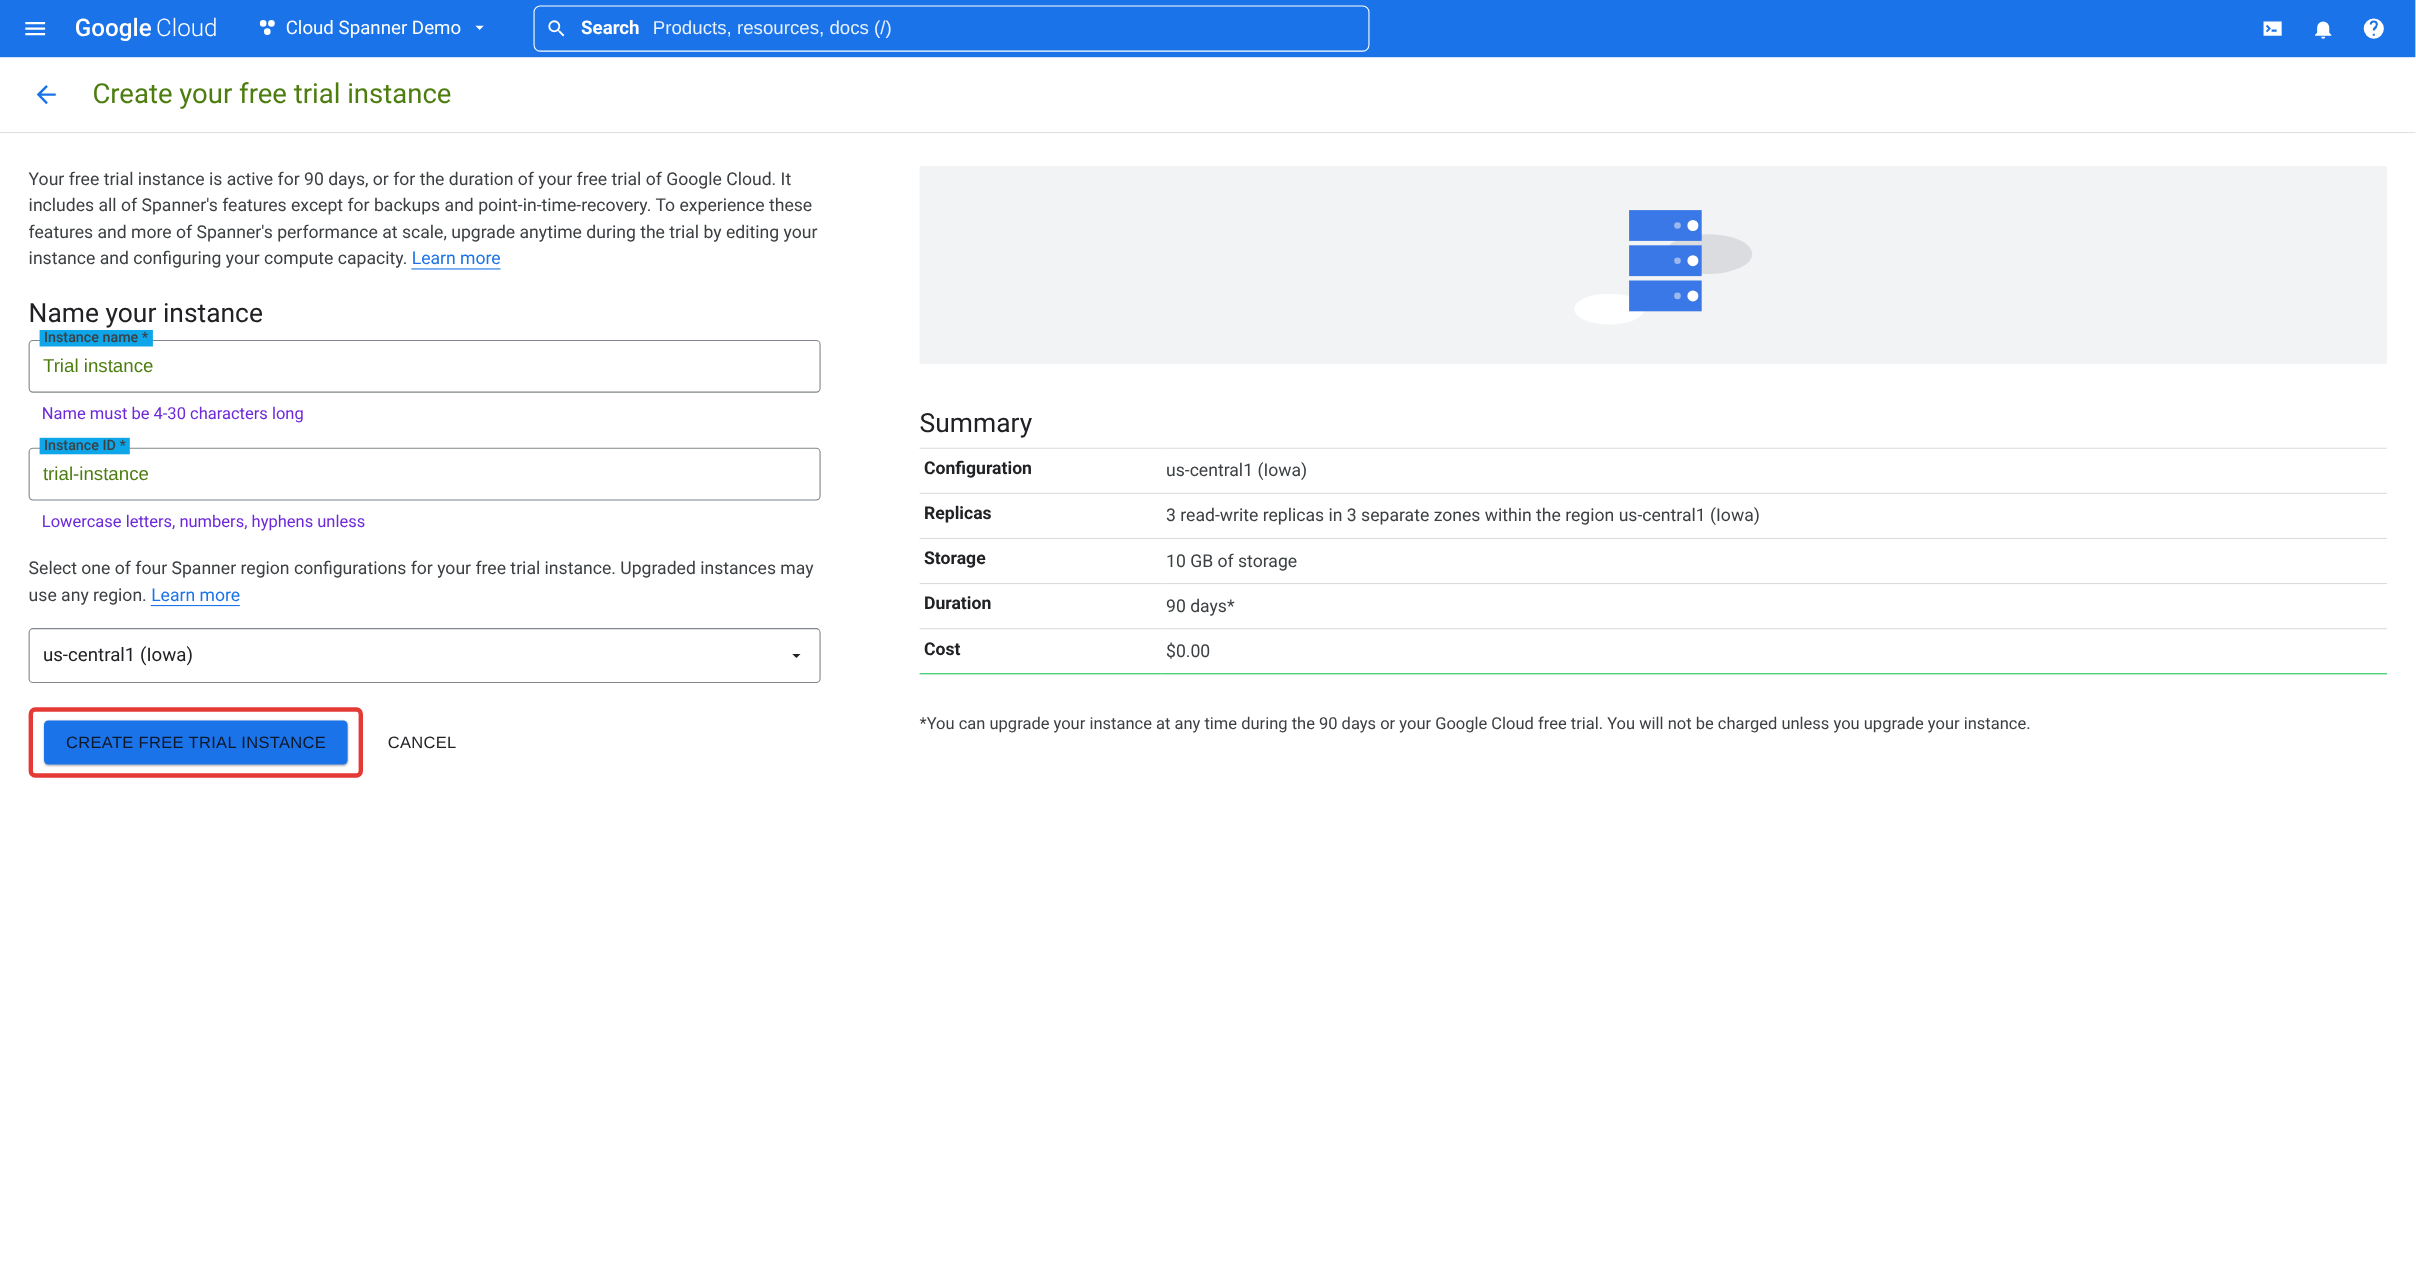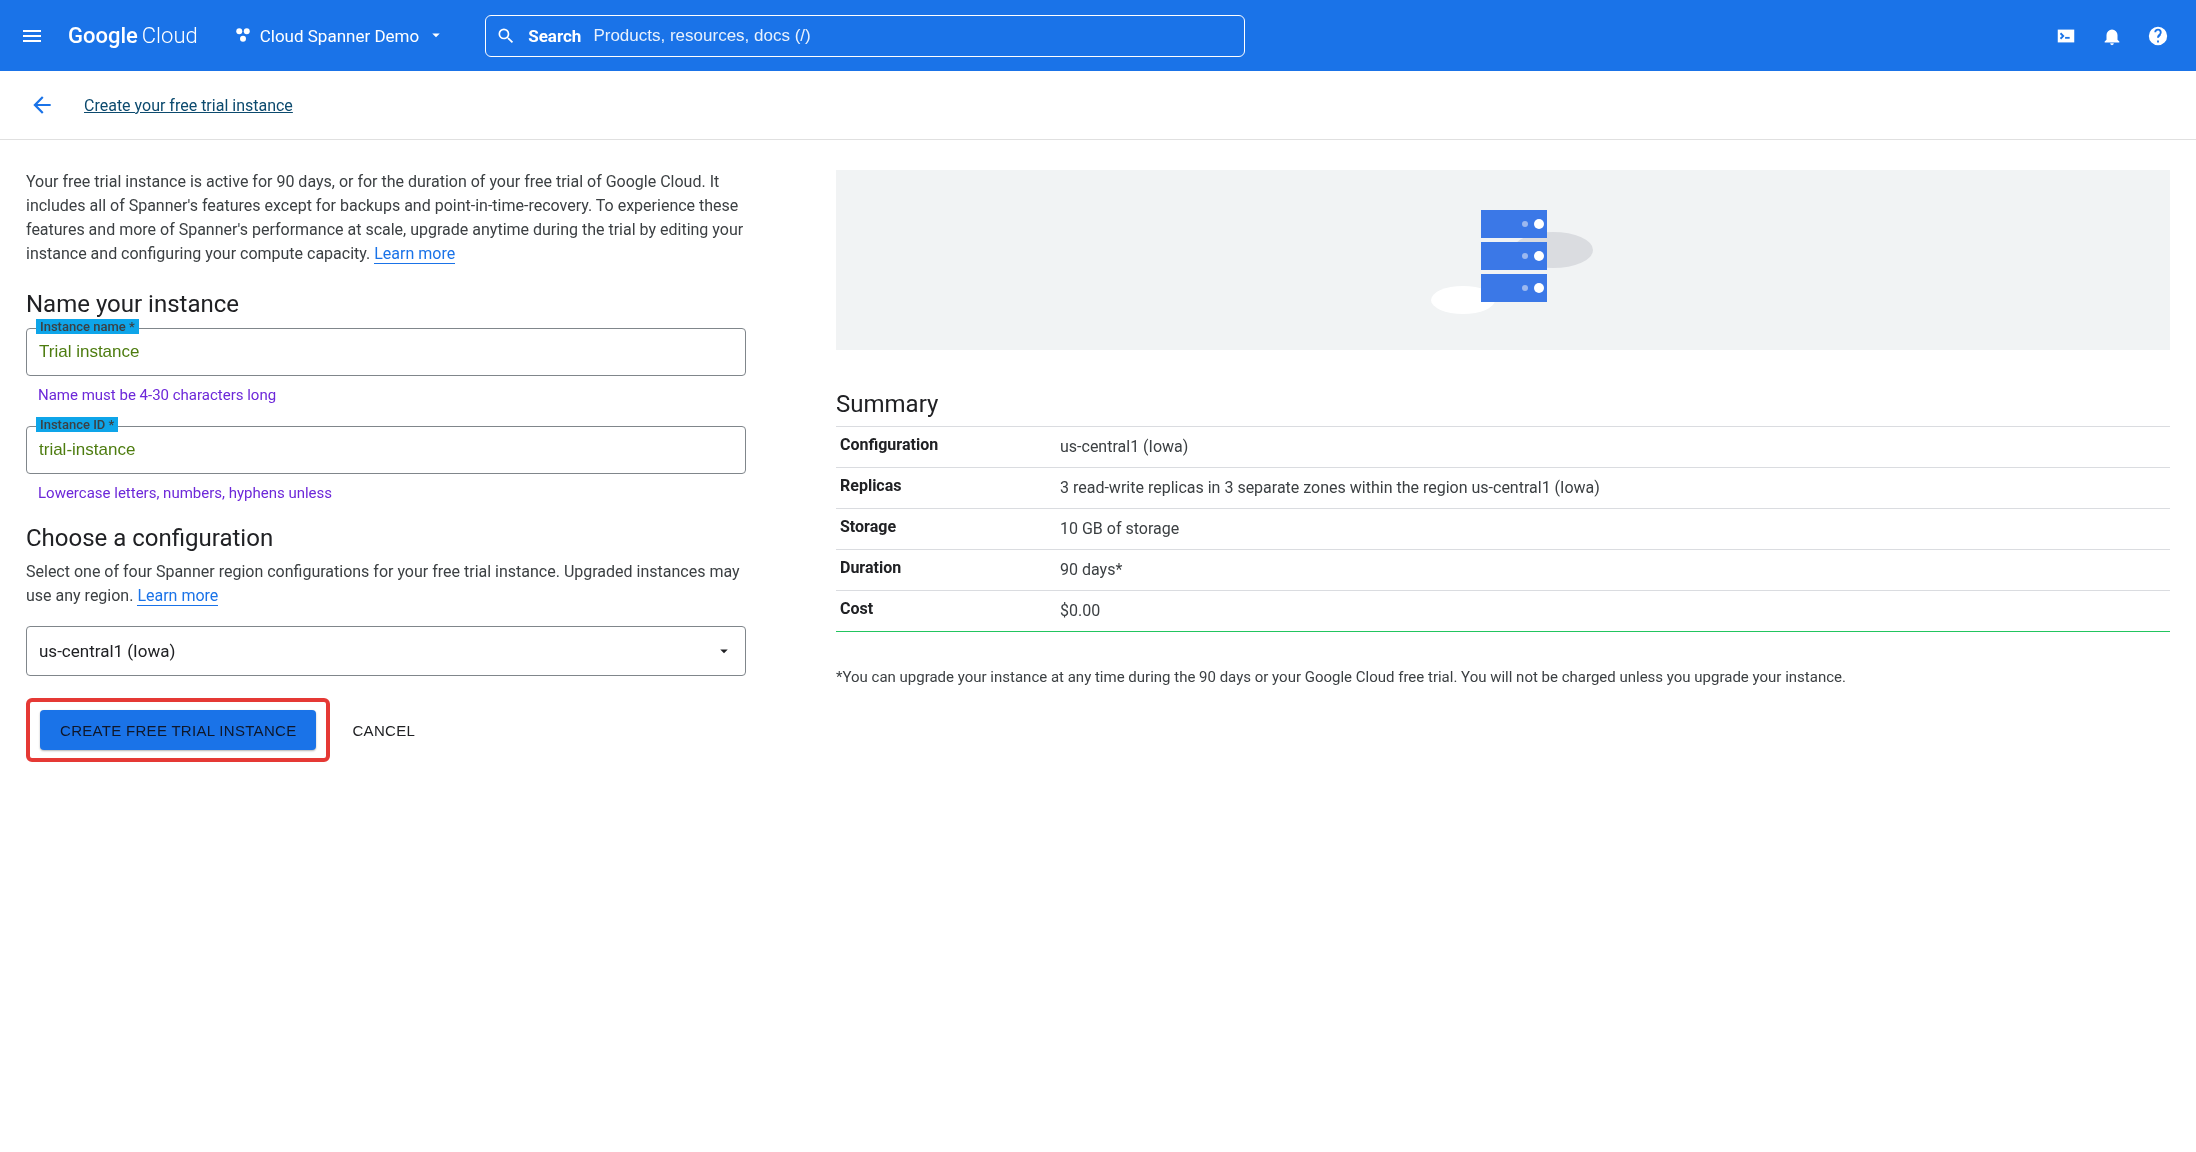--- a/index.html
+++ b/index.html
@@ -6,21 +6,21 @@
   body {
     font-family: 'Google Sans', Roboto, Arial, sans-serif;
     font-size: 14px;
     color: #202124;
     background: #fff;
   }
   
   .topbar {
     display: flex;
     align-items: center;
-    height: 71px;
+    height: 52px;
     background: #1a73e8;
     color: #fff;
     padding: 0 12px;
     gap: 12px;
   }
   .topbar .iconbtn {
     width: 40px; height: 40px;
     display: flex; align-items: center; justify-content: center;
     border-radius: 50%;
     cursor: pointer;
@@ -65,21 +65,21 @@
     align-items: center;
     gap: 26px;
     padding: 18px 26px;
     border-bottom: 1px solid #e0e0e0;
   }
   .pagehead .back {
     width: 32px; height: 32px;
     display:flex; align-items:center; justify-content:center;
     cursor: pointer;
   }
-  .pagehead h1 { font-size: 16px; font-weight: 400; color: #0c4a6e; text-decoration: underline; }
+  .pagehead h1 { font-size: 25px; font-weight: 400; color: #4d7c0f; }
 
   
   .content {
     display: grid;
     grid-template-columns: 720px 1fr;
     gap: 90px;
     padding: 30px 26px;
   }
   .intro { font-size: 16px; color: #3c4043; line-height: 1.5; margin-bottom: 24px; }
   .link { color: #1a73e8; border-bottom: 1px solid #1a73e8; cursor: pointer; }
@@ -260,21 +260,20 @@
       <input class="textinput" type="text" value="Trial instance" style="">
     </div>
     <div class="hint">Name must be 4-30 characters long</div>
 
     <div class="field">
       <span class="field-label">Instance ID *</span>
       <input class="textinput" type="text" value="trial-instance" style="">
     </div>
     <div class="hint">Lowercase letters, numbers, hyphens unless</div>
 
-    <h2 class="section">Choose a configuration</h2>
     <p class="subtext">
       <span>Select one of four Spanner region configurations for your free trial instance. Upgraded instances may use any region. </span>
       <span class="link">Learn more</span>
     </p>
 
     <div class="selectbox">
       <span>us-central1 (Iowa)</span>
       <svg width="18" height="18" viewBox="0 0 24 24" fill="#202124">
           <path d="M7 10l5 5 5-5z"></path>
         </svg>

